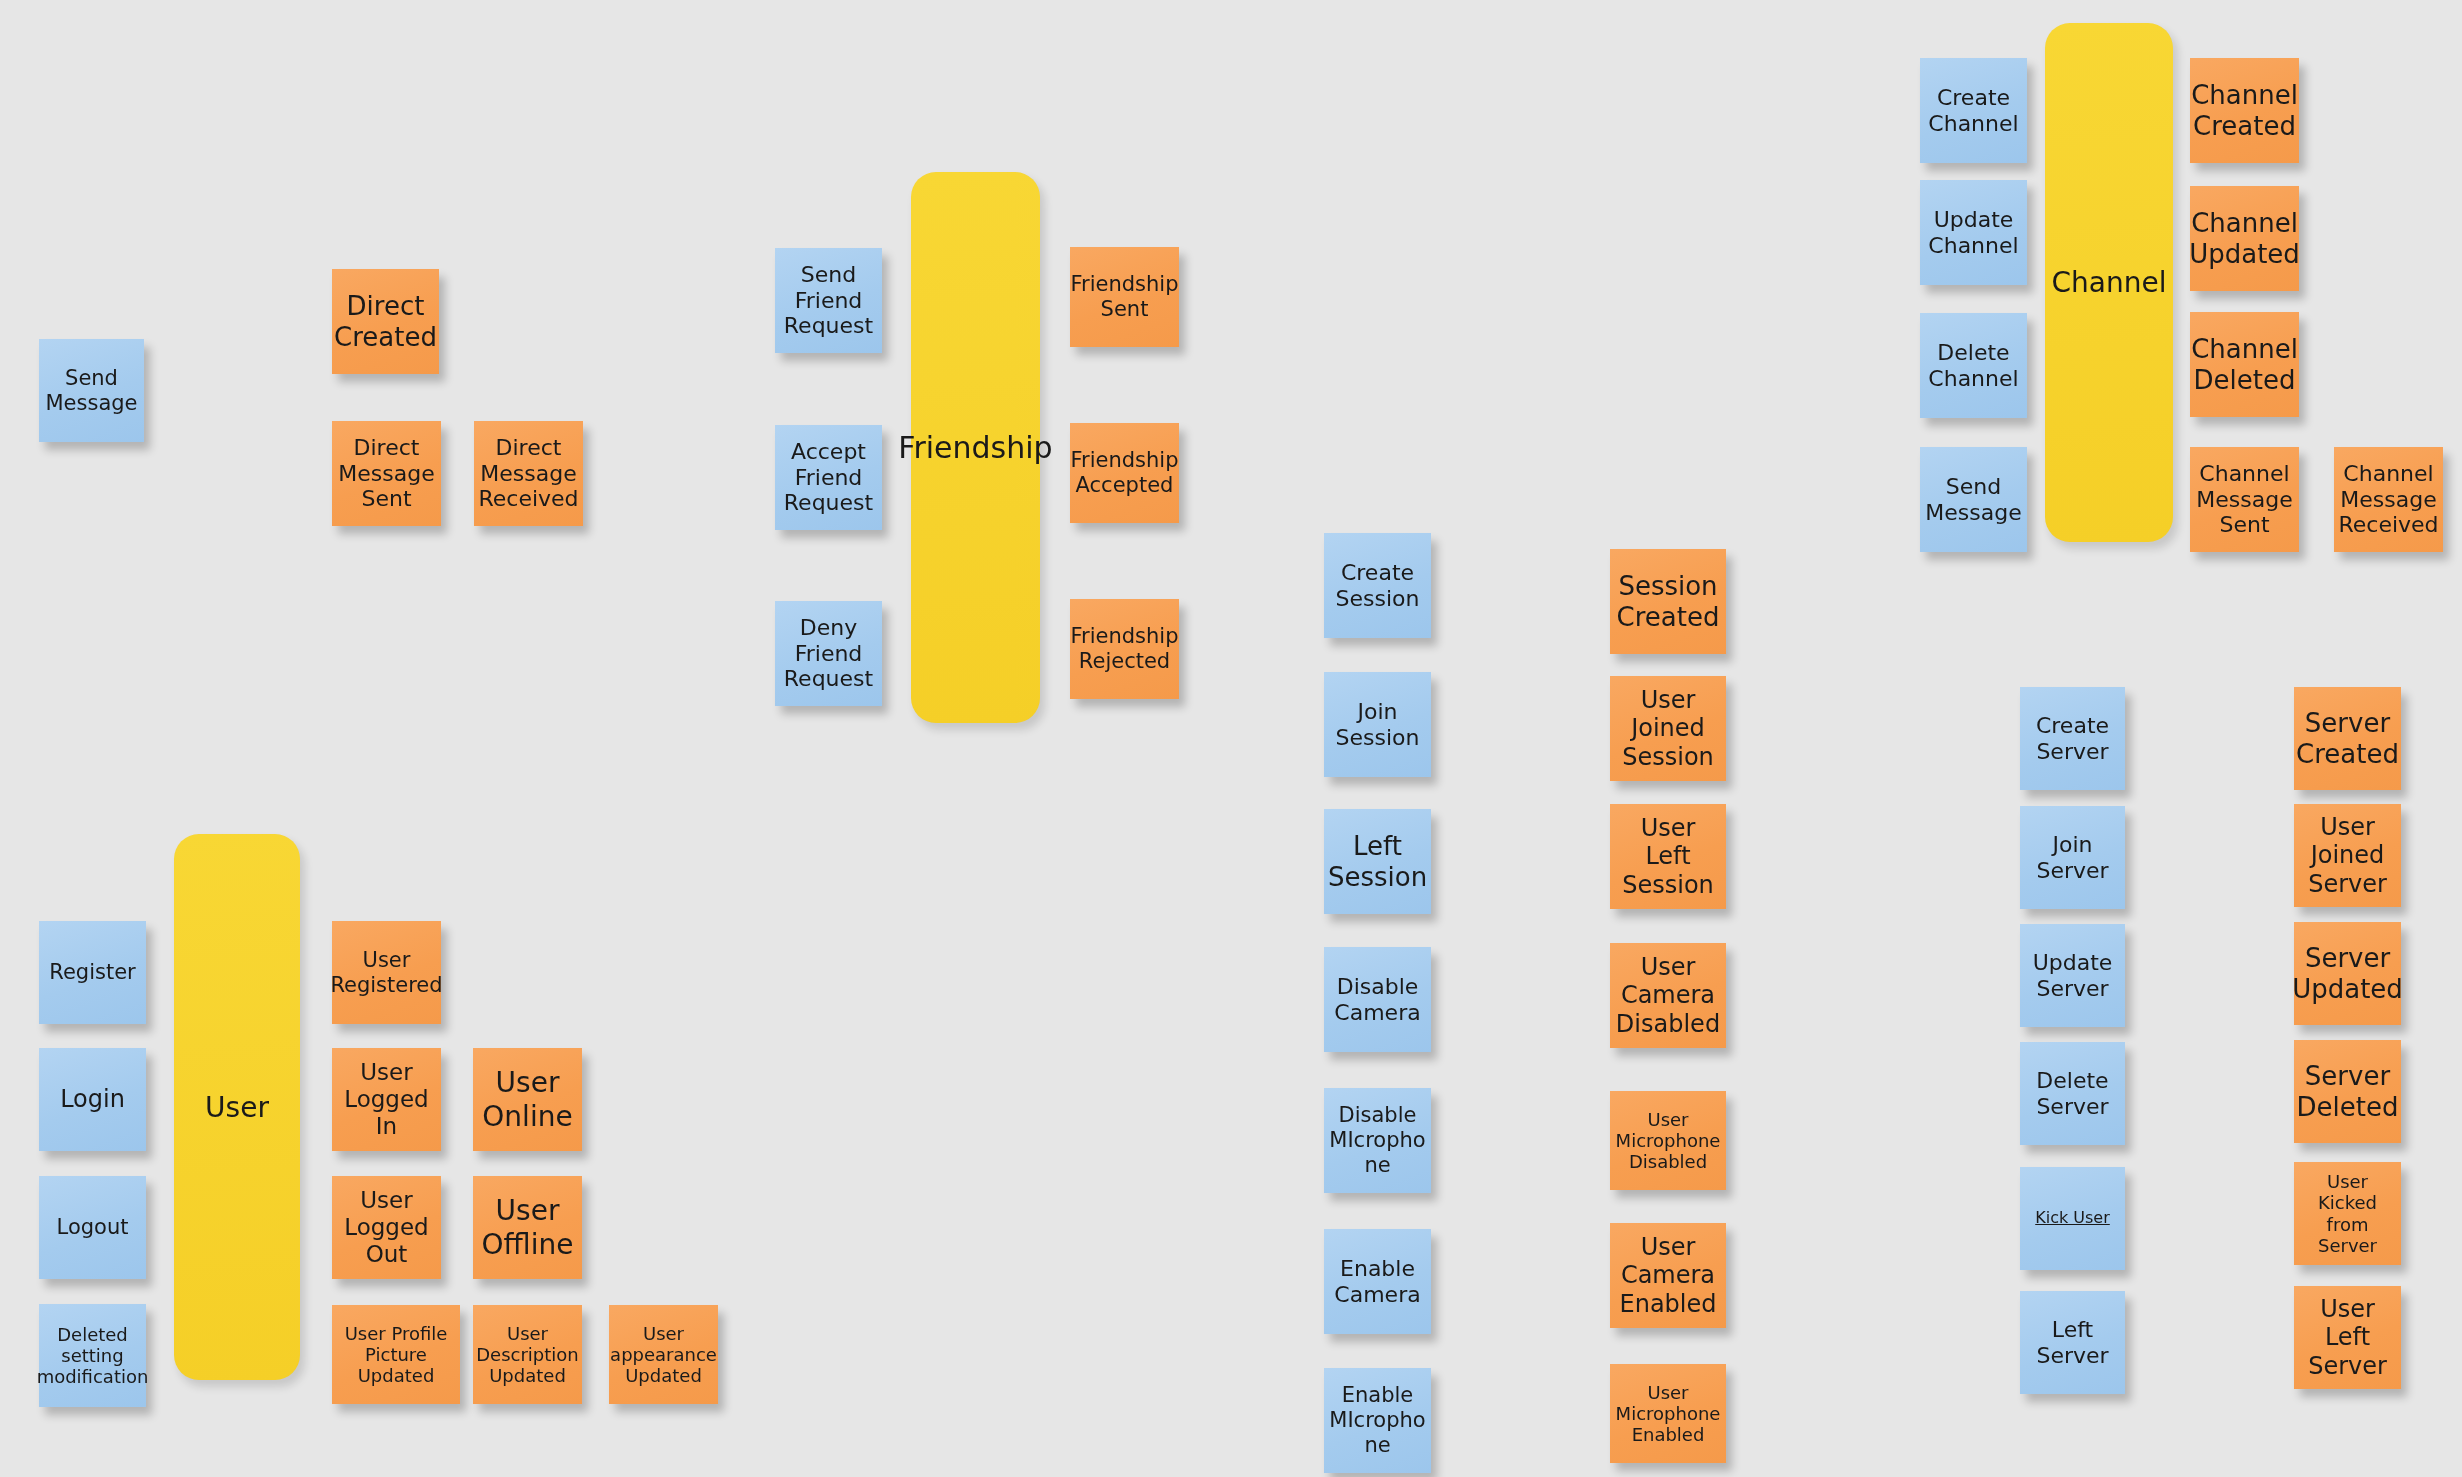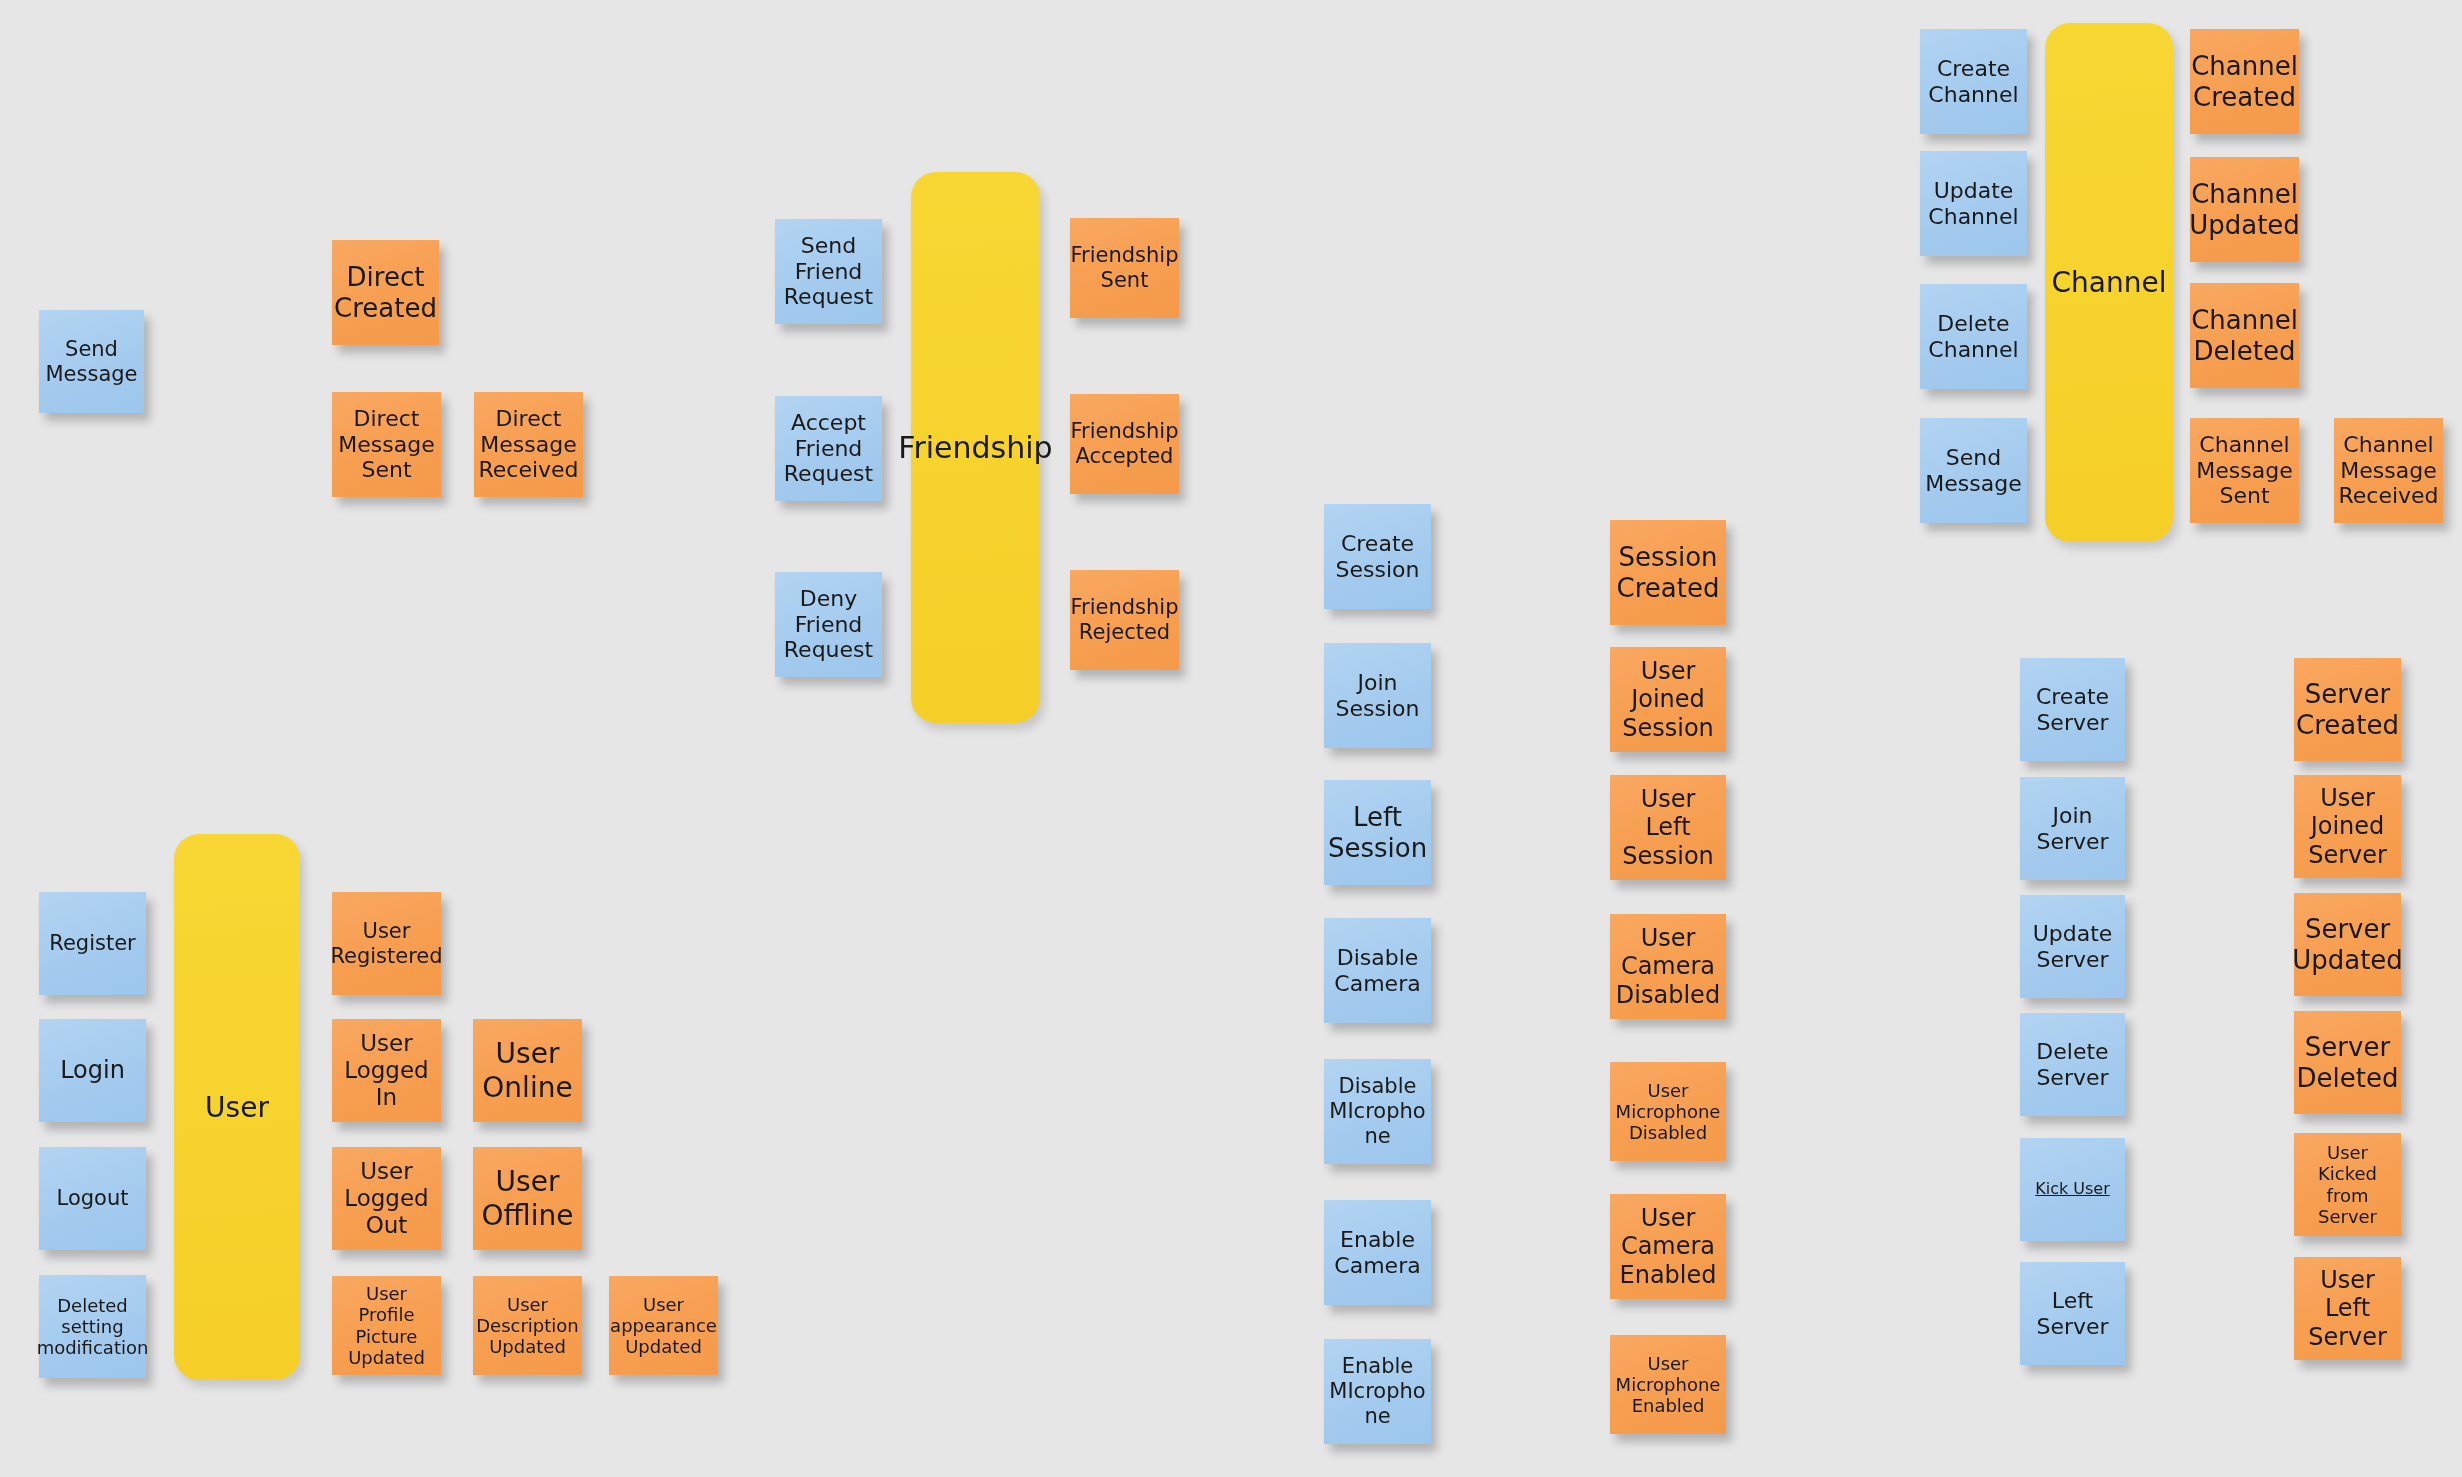--- a/index.html
+++ b/index.html
@@ -21,20 +21,21 @@
     display: flex;
     align-items: center;
     justify-content: center;
     text-align: center;
     box-sizing: border-box;
     color: #1a1a1a;
     line-height: 1.18;
     padding: 3.8px 5.7px;
     box-shadow: 5.7px 7.6px 8.6px rgba(0,0,0,0.22);
     user-select: none;
+    margin-top: 29px;
   }
   .note.cmd {
     background: #a9cff0;
     background-image: linear-gradient(160deg, #b3d4f2 0%, #a4cbee 55%, #9cc6ec 100%);
   }
   .note.evt {
     background: #f8a055;
     background-image: linear-gradient(160deg, #f9a861 0%, #f79e50 55%, #f59a4a 100%);
   }
   .agg {
@@ -177,21 +178,21 @@
       <div class="note evt" style="left: 332px; top: 1019px; width: 109px; height: 103px;">
         <span class="lbl" style="font-size: 23px;">User
 Logged
 In</span>
       </div>
       <div class="note evt" style="left: 332px; top: 1147px; width: 109px; height: 103px;">
         <span class="lbl" style="font-size: 23px;">User
 Logged
 Out</span>
       </div>
-      <div class="note evt" style="left: 332px; top: 1276px; width: 109px; height: 99px;">
+      <div class="note evt" style="left: 332px; top: 1276px; width: 128px; height: 99px;">
         <span class="lbl" style="font-size: 18px;">User Profile
 Picture
 Updated</span>
       </div>
       <div class="note evt" style="left: 473px; top: 1019px; width: 109px; height: 103px;">
         <span class="lbl" style="font-size: 28px;">User
 Online</span>
       </div>
       <div class="note evt" style="left: 473px; top: 1147px; width: 109px; height: 103px;">
         <span class="lbl" style="font-size: 28px;">User

